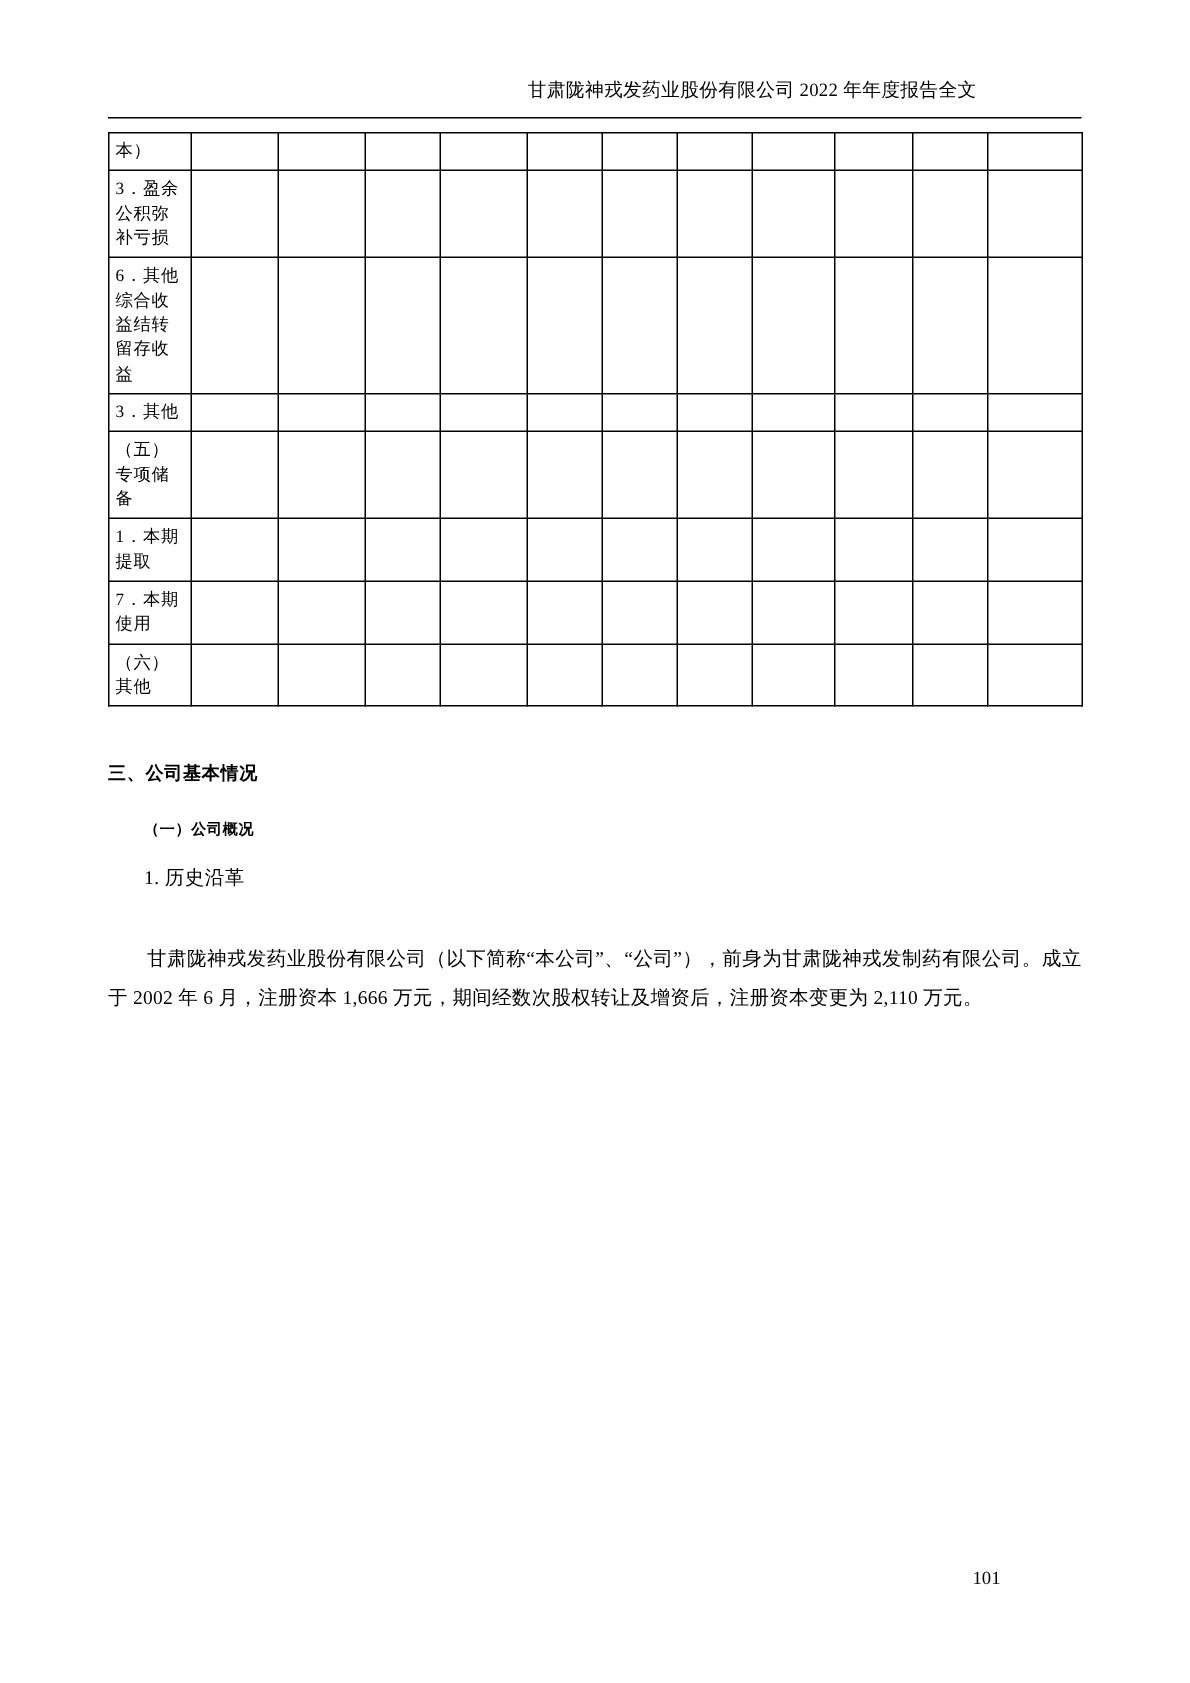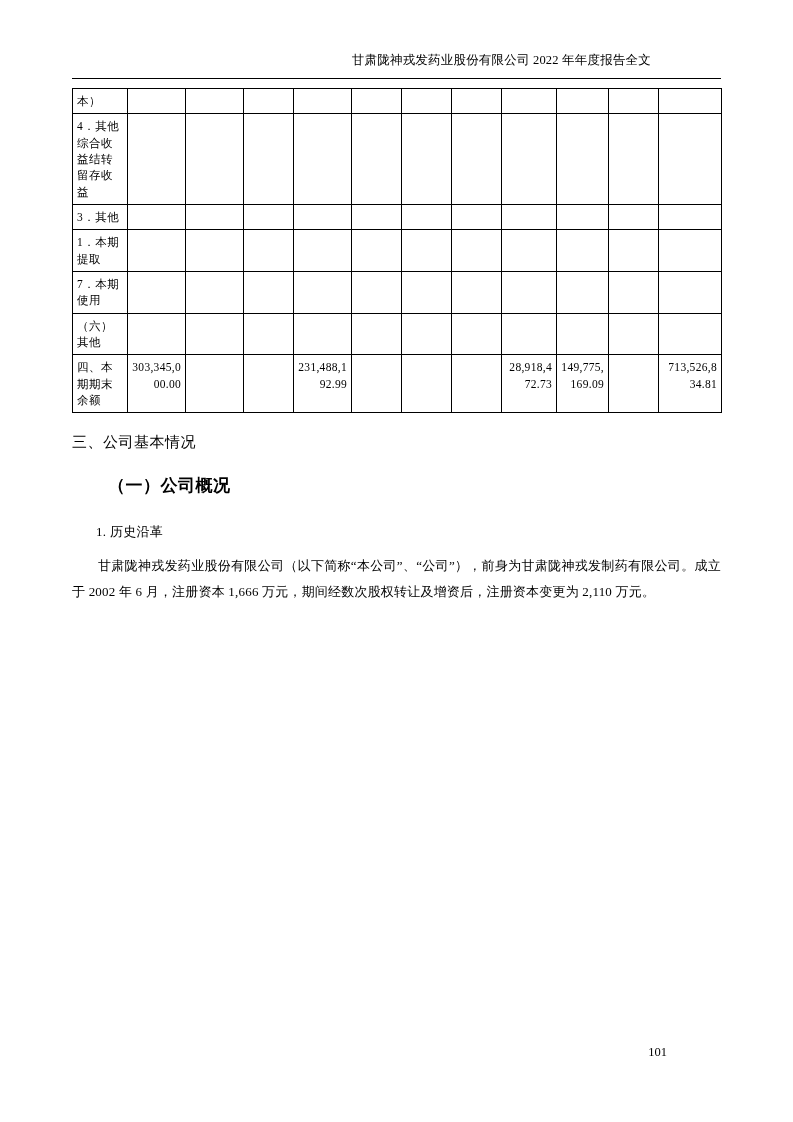--- a/index.html
+++ b/index.html
@@ -71,42 +71,42 @@
   .c5 { width: 58px; }
   .c6 { width: 50px; }
   .c7 { width: 50px; }
   .c8 { width: 50px; }
   .c9 { width: 55px; }
   .c10 { width: 52px; }
   .c11 { width: 50px; }
   .c12 { width: 63px; }
 
   .section-title {
-    margin-top: 20px;
+    margin-top: 36px;
     font-family: "Liberation Sans", "DejaVu Sans", sans-serif;
-    font-weight: normal;
-    font-size: 15px;
+    font-weight: bold;
+    font-size: 12px;
     letter-spacing: 0.5px;
   }
   .sub-title {
     margin-top: 22px;
-    margin-left: 36px;
+    margin-left: 24px;
     font-family: "Liberation Sans", "DejaVu Sans", sans-serif;
     font-weight: bold;
-    font-size: 17px;
+    font-size: 10px;
     letter-spacing: 0.5px;
   }
   .sub-sub {
-    margin-top: 26px;
+    margin-top: 16px;
     margin-left: 24px;
     font-size: 13px;
     letter-spacing: 0.3px;
   }
   .para {
-    margin-top: 12px;
+    margin-top: 32px;
     font-size: 13px;
     line-height: 1.95;
     text-align: justify;
     text-justify: inter-ideograph;
     text-indent: 26px;
     letter-spacing: 0.2px;
   }
   .page-number {
     position: absolute;
     bottom: 62px;
@@ -148,21 +148,35 @@
           <td class="num"></td>
           <td class="num"></td>
           <td class="num"></td>
           <td class="num"></td>
           <td class="num"></td>
           <td class="num"></td>
           <td class="num"></td>
           <td class="num"></td>
         </tr>
         <tr>
-          <td class="label">4．其他综合收益结转留存收益</td>
+          <td class="label">3．盈余公积弥补亏损</td>
+          <td class="num"></td>
+          <td class="num"></td>
+          <td class="num"></td>
+          <td class="num"></td>
+          <td class="num"></td>
+          <td class="num"></td>
+          <td class="num"></td>
+          <td class="num"></td>
+          <td class="num"></td>
+          <td class="num"></td>
+          <td class="num"></td>
+        </tr>
+        <tr>
+          <td class="label">6．其他综合收益结转留存收益</td>
           <td class="num"></td>
           <td class="num"></td>
           <td class="num"></td>
           <td class="num"></td>
           <td class="num"></td>
           <td class="num"></td>
           <td class="num"></td>
           <td class="num"></td>
           <td class="num"></td>
           <td class="num"></td>
@@ -176,20 +190,34 @@
           <td class="num"></td>
           <td class="num"></td>
           <td class="num"></td>
           <td class="num"></td>
           <td class="num"></td>
           <td class="num"></td>
           <td class="num"></td>
           <td class="num"></td>
         </tr>
         <tr>
+          <td class="label">（五）专项储备</td>
+          <td class="num"></td>
+          <td class="num"></td>
+          <td class="num"></td>
+          <td class="num"></td>
+          <td class="num"></td>
+          <td class="num"></td>
+          <td class="num"></td>
+          <td class="num"></td>
+          <td class="num"></td>
+          <td class="num"></td>
+          <td class="num"></td>
+        </tr>
+        <tr>
           <td class="label">1．本期提取</td>
           <td class="num"></td>
           <td class="num"></td>
           <td class="num"></td>
           <td class="num"></td>
           <td class="num"></td>
           <td class="num"></td>
           <td class="num"></td>
           <td class="num"></td>
           <td class="num"></td>
@@ -216,34 +244,20 @@
           <td class="num"></td>
           <td class="num"></td>
           <td class="num"></td>
           <td class="num"></td>
           <td class="num"></td>
           <td class="num"></td>
           <td class="num"></td>
           <td class="num"></td>
           <td class="num"></td>
           <td class="num"></td>
-        </tr>
-        <tr>
-          <td class="label">四、本期期末余额</td>
-          <td class="num">303,345,000.00</td>
-          <td class="num"></td>
-          <td class="num"></td>
-          <td class="num">231,488,192.99</td>
-          <td class="num"></td>
-          <td class="num"></td>
-          <td class="num"></td>
-          <td class="num">28,918,472.73</td>
-          <td class="num">149,775,169.09</td>
-          <td class="num"></td>
-          <td class="num">713,526,834.81</td>
         </tr>
       </tbody>
     </table>
 
     <div class="section-title">三、公司基本情况</div>
     <div class="sub-title">（一）公司概况</div>
     <div class="sub-sub">1. 历史沿革</div>
     <div class="para">甘肃陇神戎发药业股份有限公司（以下简称“本公司”、“公司”），前身为甘肃陇神戎发制药有限公司。成立于 2002 年 6 月，注册资本 1,666 万元，期间经数次股权转让及增资后，注册资本变更为 2,110 万元。</div>
 
   </div>

